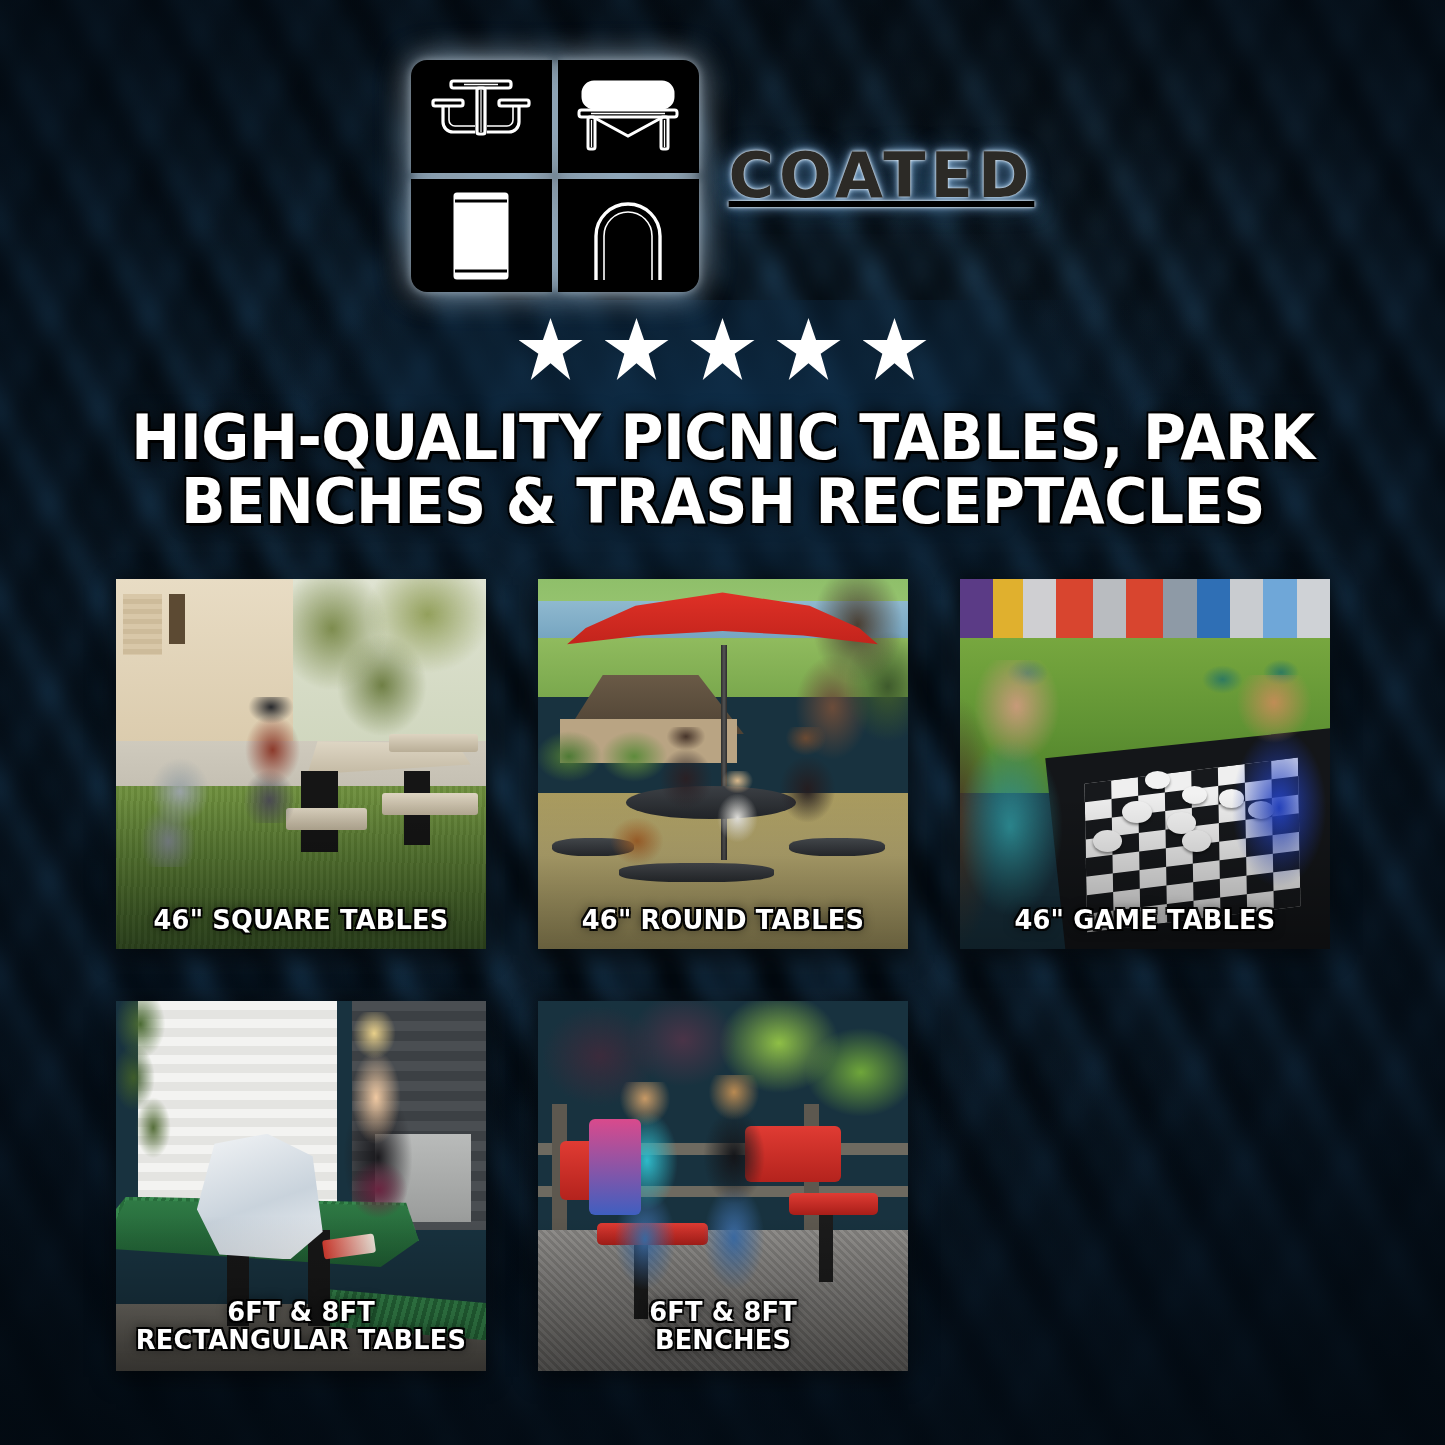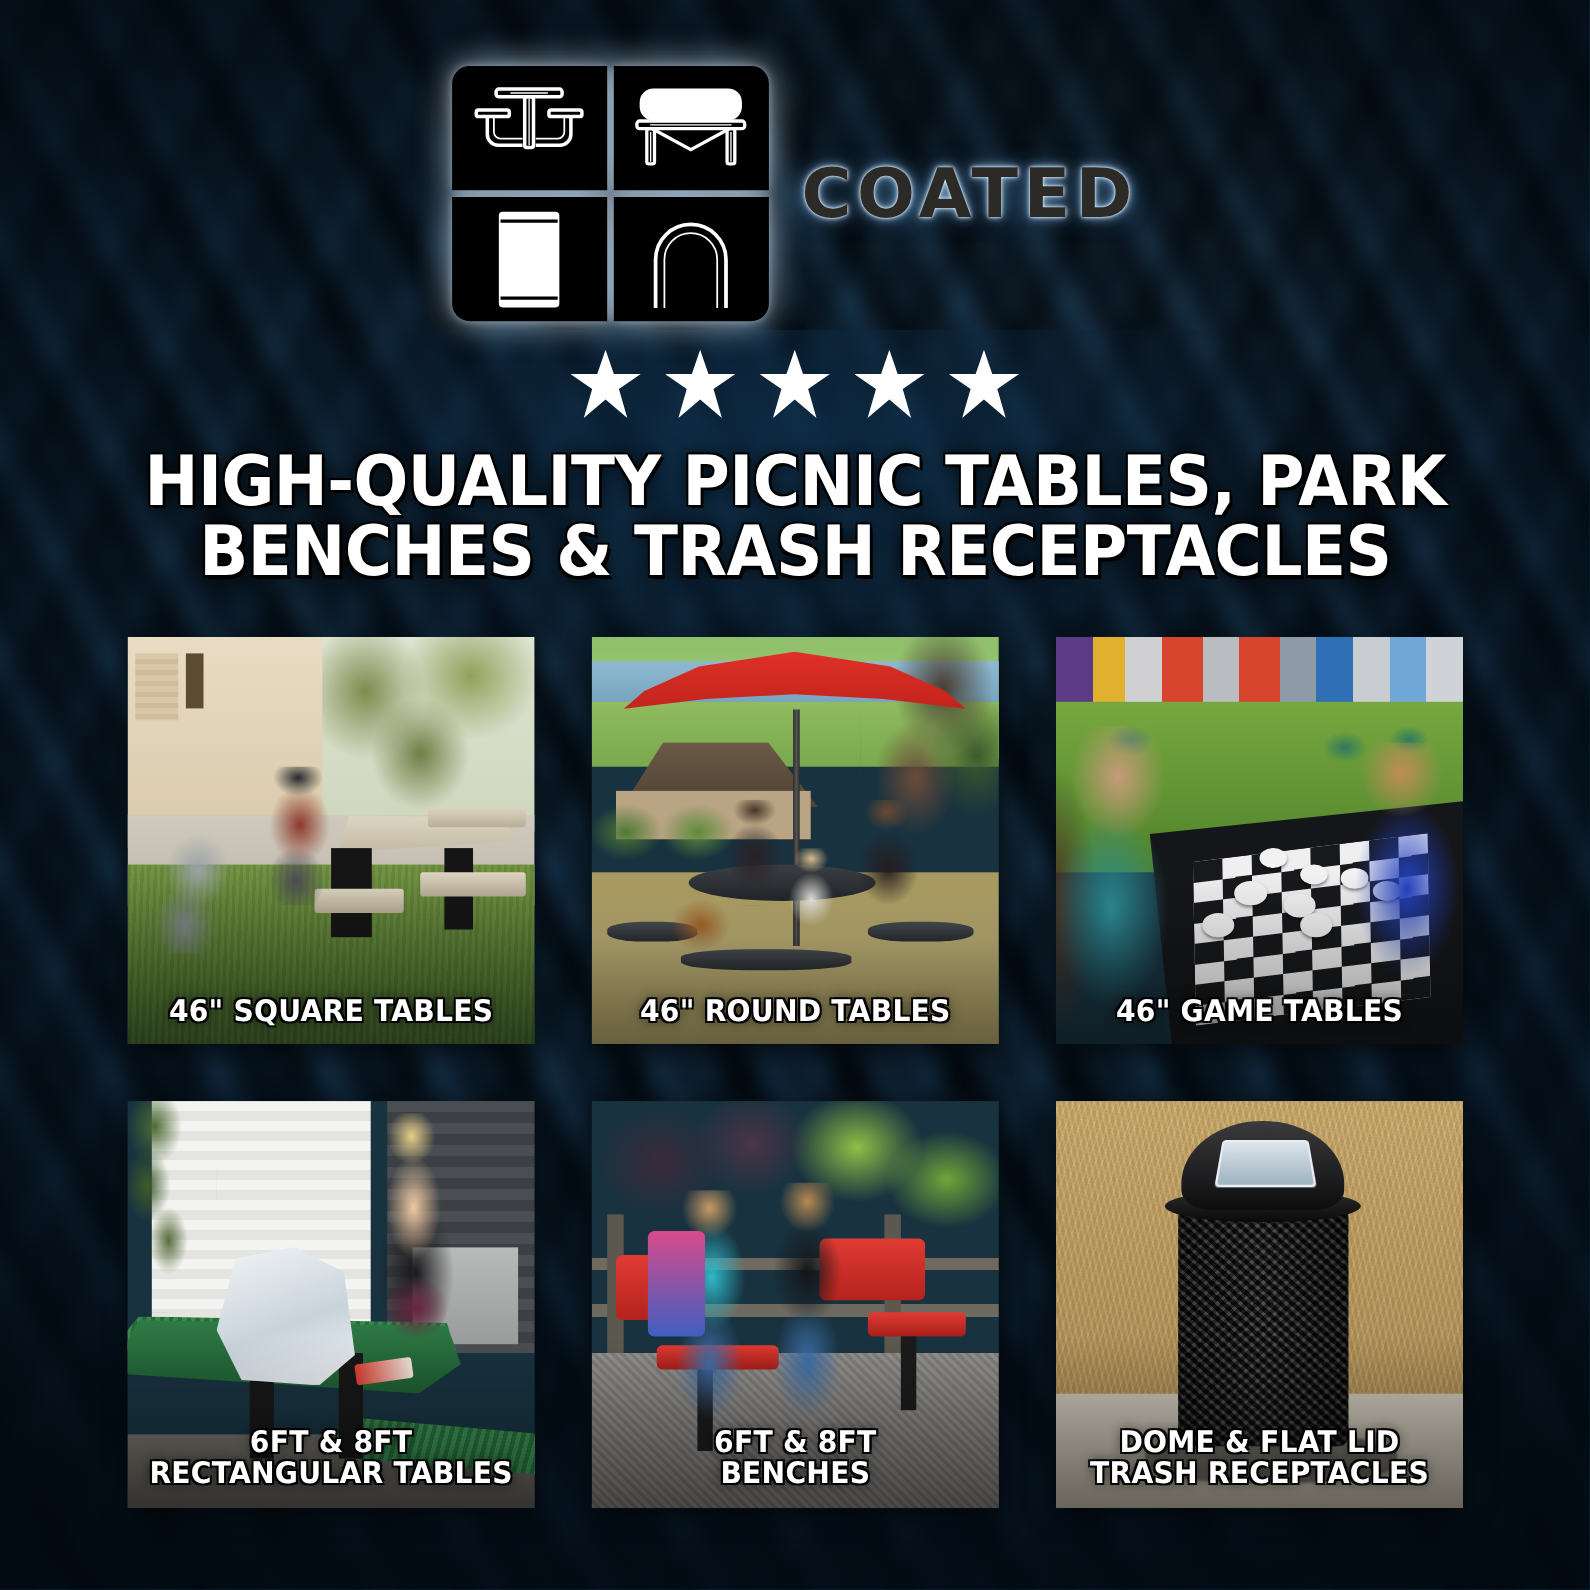--- a/index.html
+++ b/index.html
@@ -46,20 +46,21 @@
     background:radial-gradient(ellipse 46% 100% at 50% 40%, rgba(14,46,74,.92), rgba(9,28,46,.25) 62%, rgba(0,0,0,0) 80%);
   }
 
   
   .content{position:relative;z-index:3;}
 
   
   .logo-row{
     display:flex;align-items:center;justify-content:center;gap:30px;
     padding-top:60px;
+    text-decoration:underline;
   }
   .logo-mark{
     width:288px;height:232px;flex:none;position:relative;
     display:grid;grid-template-columns:1fr 1fr;grid-template-rows:1fr 1fr;
     gap:6px;
     filter:drop-shadow(0 0 16px rgba(190,225,255,.55)) drop-shadow(0 0 4px rgba(255,255,255,.5));
   }
   .logo-cell{background:#000;display:flex;align-items:center;justify-content:center;}
   .logo-cell.tl{border-radius:16px 0 0 0;}
   .logo-cell.tr{border-radius:0 16px 0 0;}
@@ -509,33 +510,17 @@
           <div class="bn-kidB"></div>
           <div class="bn-pack"></div>
           <div class="shadeover"></div>
         </div>
         <div class="cap two">
           <span class="cl">6FT &amp; 8FT</span>
           <span class="cl">BENCHES</span>
         </div>
       </div>
 
-      <div class="tile">
-        <div class="photo">
-          <div class="tr-grass"></div>
-          <div class="tr-walk"></div>
-          <div class="tr-pad"></div>
-          <div class="tr-body"></div>
-          <div class="tr-rim"></div>
-          <div class="tr-dome"></div>
-          <div class="tr-slot"></div>
-          <div class="shadeover"></div>
-        </div>
-        <div class="cap two">
-          <span class="cl">DOME &amp; FLAT LID</span>
-          <span class="cl">TRASH RECEPTACLES</span>
-        </div>
-      </div>
 
     </div>
 
   </div>
 </div>
 
 </body></html>

